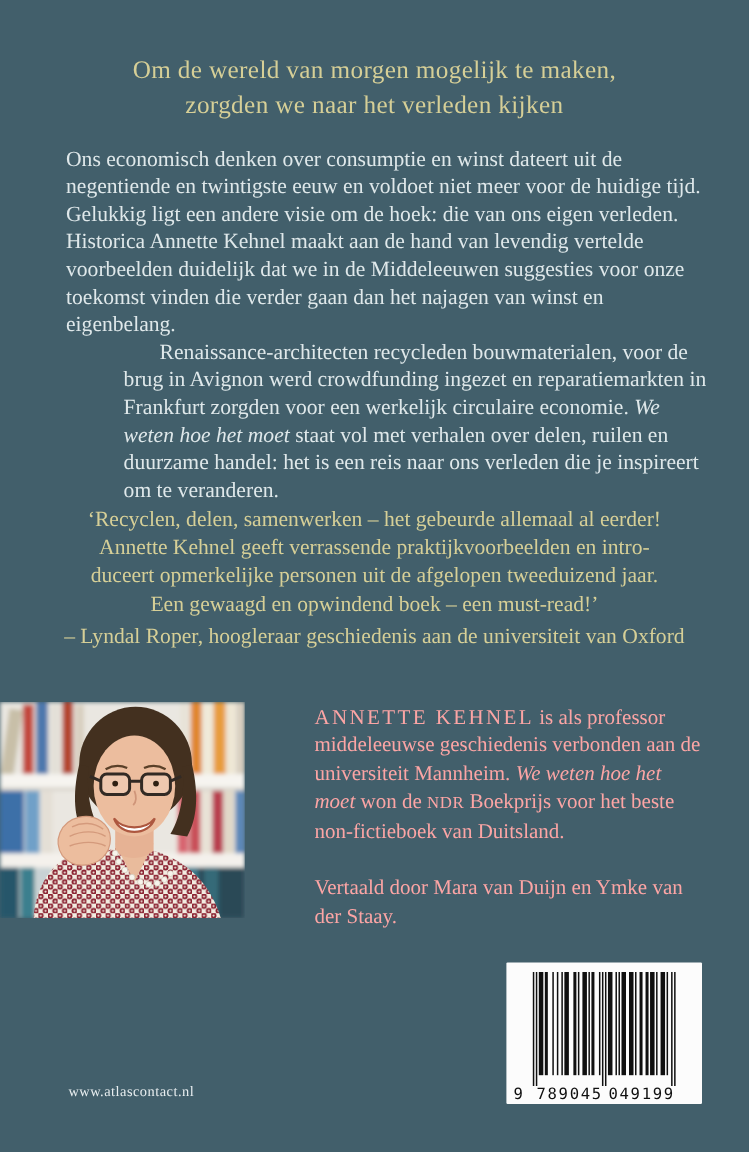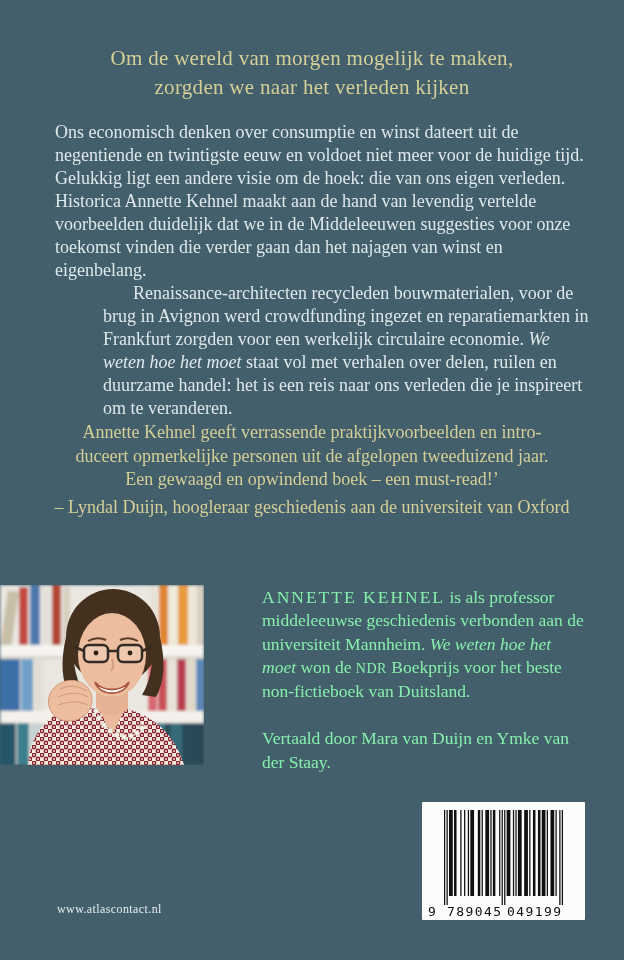--- a/index.html
+++ b/index.html
@@ -15,21 +15,21 @@
   .synopsis .indent{text-indent:30px;margin-left:48px;}
   .italic{font-style:italic;}
 
   .review{position:absolute;top:421px;left:0;width:624px;text-align:center;
           color:#d6cf97;font-size:18px;line-height:23.5px;}
   .review .attribution{margin-top:4px;}
 
   .author-photo{position:absolute;left:0;top:585px;width:204px;height:180px;display:block;}
 
   .bio{position:absolute;left:262px;top:586px;width:324px;
-       color:#86efac;font-size:17.5px;line-height:23.3px;}
+       color:#fca5a5;font-size:17.5px;line-height:23.3px;}
   .bio p{margin:0;}
   .bio .translation{margin-top:24px;}
   .author-name{letter-spacing:2px;}
   .smallcaps{font-size:14px;letter-spacing:0.5px;}
 
   .website{position:absolute;left:57px;top:902px;color:#e7edef;font-size:12px;letter-spacing:0.4px;}
 
   .barcode-box{position:absolute;left:422px;top:802px;width:163px;height:118px;
                background:#fcfcfc;border-radius:1px;}
   .barcode-box svg{display:block;}
@@ -44,24 +44,25 @@
     <div>Om de wereld van morgen mogelijk te maken,</div>
     <div>zorgden we naar het verleden kijken</div>
   </div>
 
   <div class="synopsis">
     <p>Ons economisch denken over consumptie en winst dateert uit de negentiende en twintigste eeuw en voldoet niet meer voor de huidige tijd. Gelukkig ligt een andere visie om de hoek: die van ons eigen verleden. Historica Annette Kehnel maakt aan de hand van levendig vertelde voorbeelden duidelijk dat we in de Middeleeuwen suggesties voor onze toekomst vinden die verder gaan dan het najagen van winst en eigenbelang.</p>
     <p class="indent"><span>Renaissance-architecten recycleden bouwmaterialen, voor de brug in Avignon werd crowdfunding ingezet en reparatiemarkten in Frankfurt zorgden voor een werkelijk circulaire economie. </span><span class="italic">We weten hoe het moet</span><span> staat vol met verhalen over delen, ruilen en duurzame handel: het is een reis naar ons verleden die je inspireert om te veranderen.</span></p>
   </div>
 
   <div class="review">
+    <div>‘Recyclen, delen, samenwerken – het gebeurde allemaal al eerder!</div>
     <div>Annette Kehnel geeft verrassende praktijkvoorbeelden en intro-</div>
     <div>duceert opmerkelijke personen uit de afgelopen tweeduizend jaar.</div>
     <div>Een gewaagd en opwindend boek – een must-read!’</div>
-    <div class="attribution">– Lyndal Duijn, hoogleraar geschiedenis aan de universiteit van Oxford</div>
+    <div class="attribution">– Lyndal Roper, hoogleraar geschiedenis aan de universiteit van Oxford</div>
   </div>
 
   <svg class="author-photo" viewBox="0 0 204 180" aria-hidden="true">
     <defs>
       <filter id="blurbg" x="-10%" y="-10%" width="120%" height="120%">
           <feGaussianBlur stdDeviation="1.8"></feGaussianBlur>
         </filter>
       <pattern id="dotpat" width="8" height="8" patternUnits="userSpaceOnUse">
         <rect width="8" height="8" fill="#f2ece1"></rect>
         <circle cx="2" cy="2" r="2.4" fill="#8a2130"></circle>

